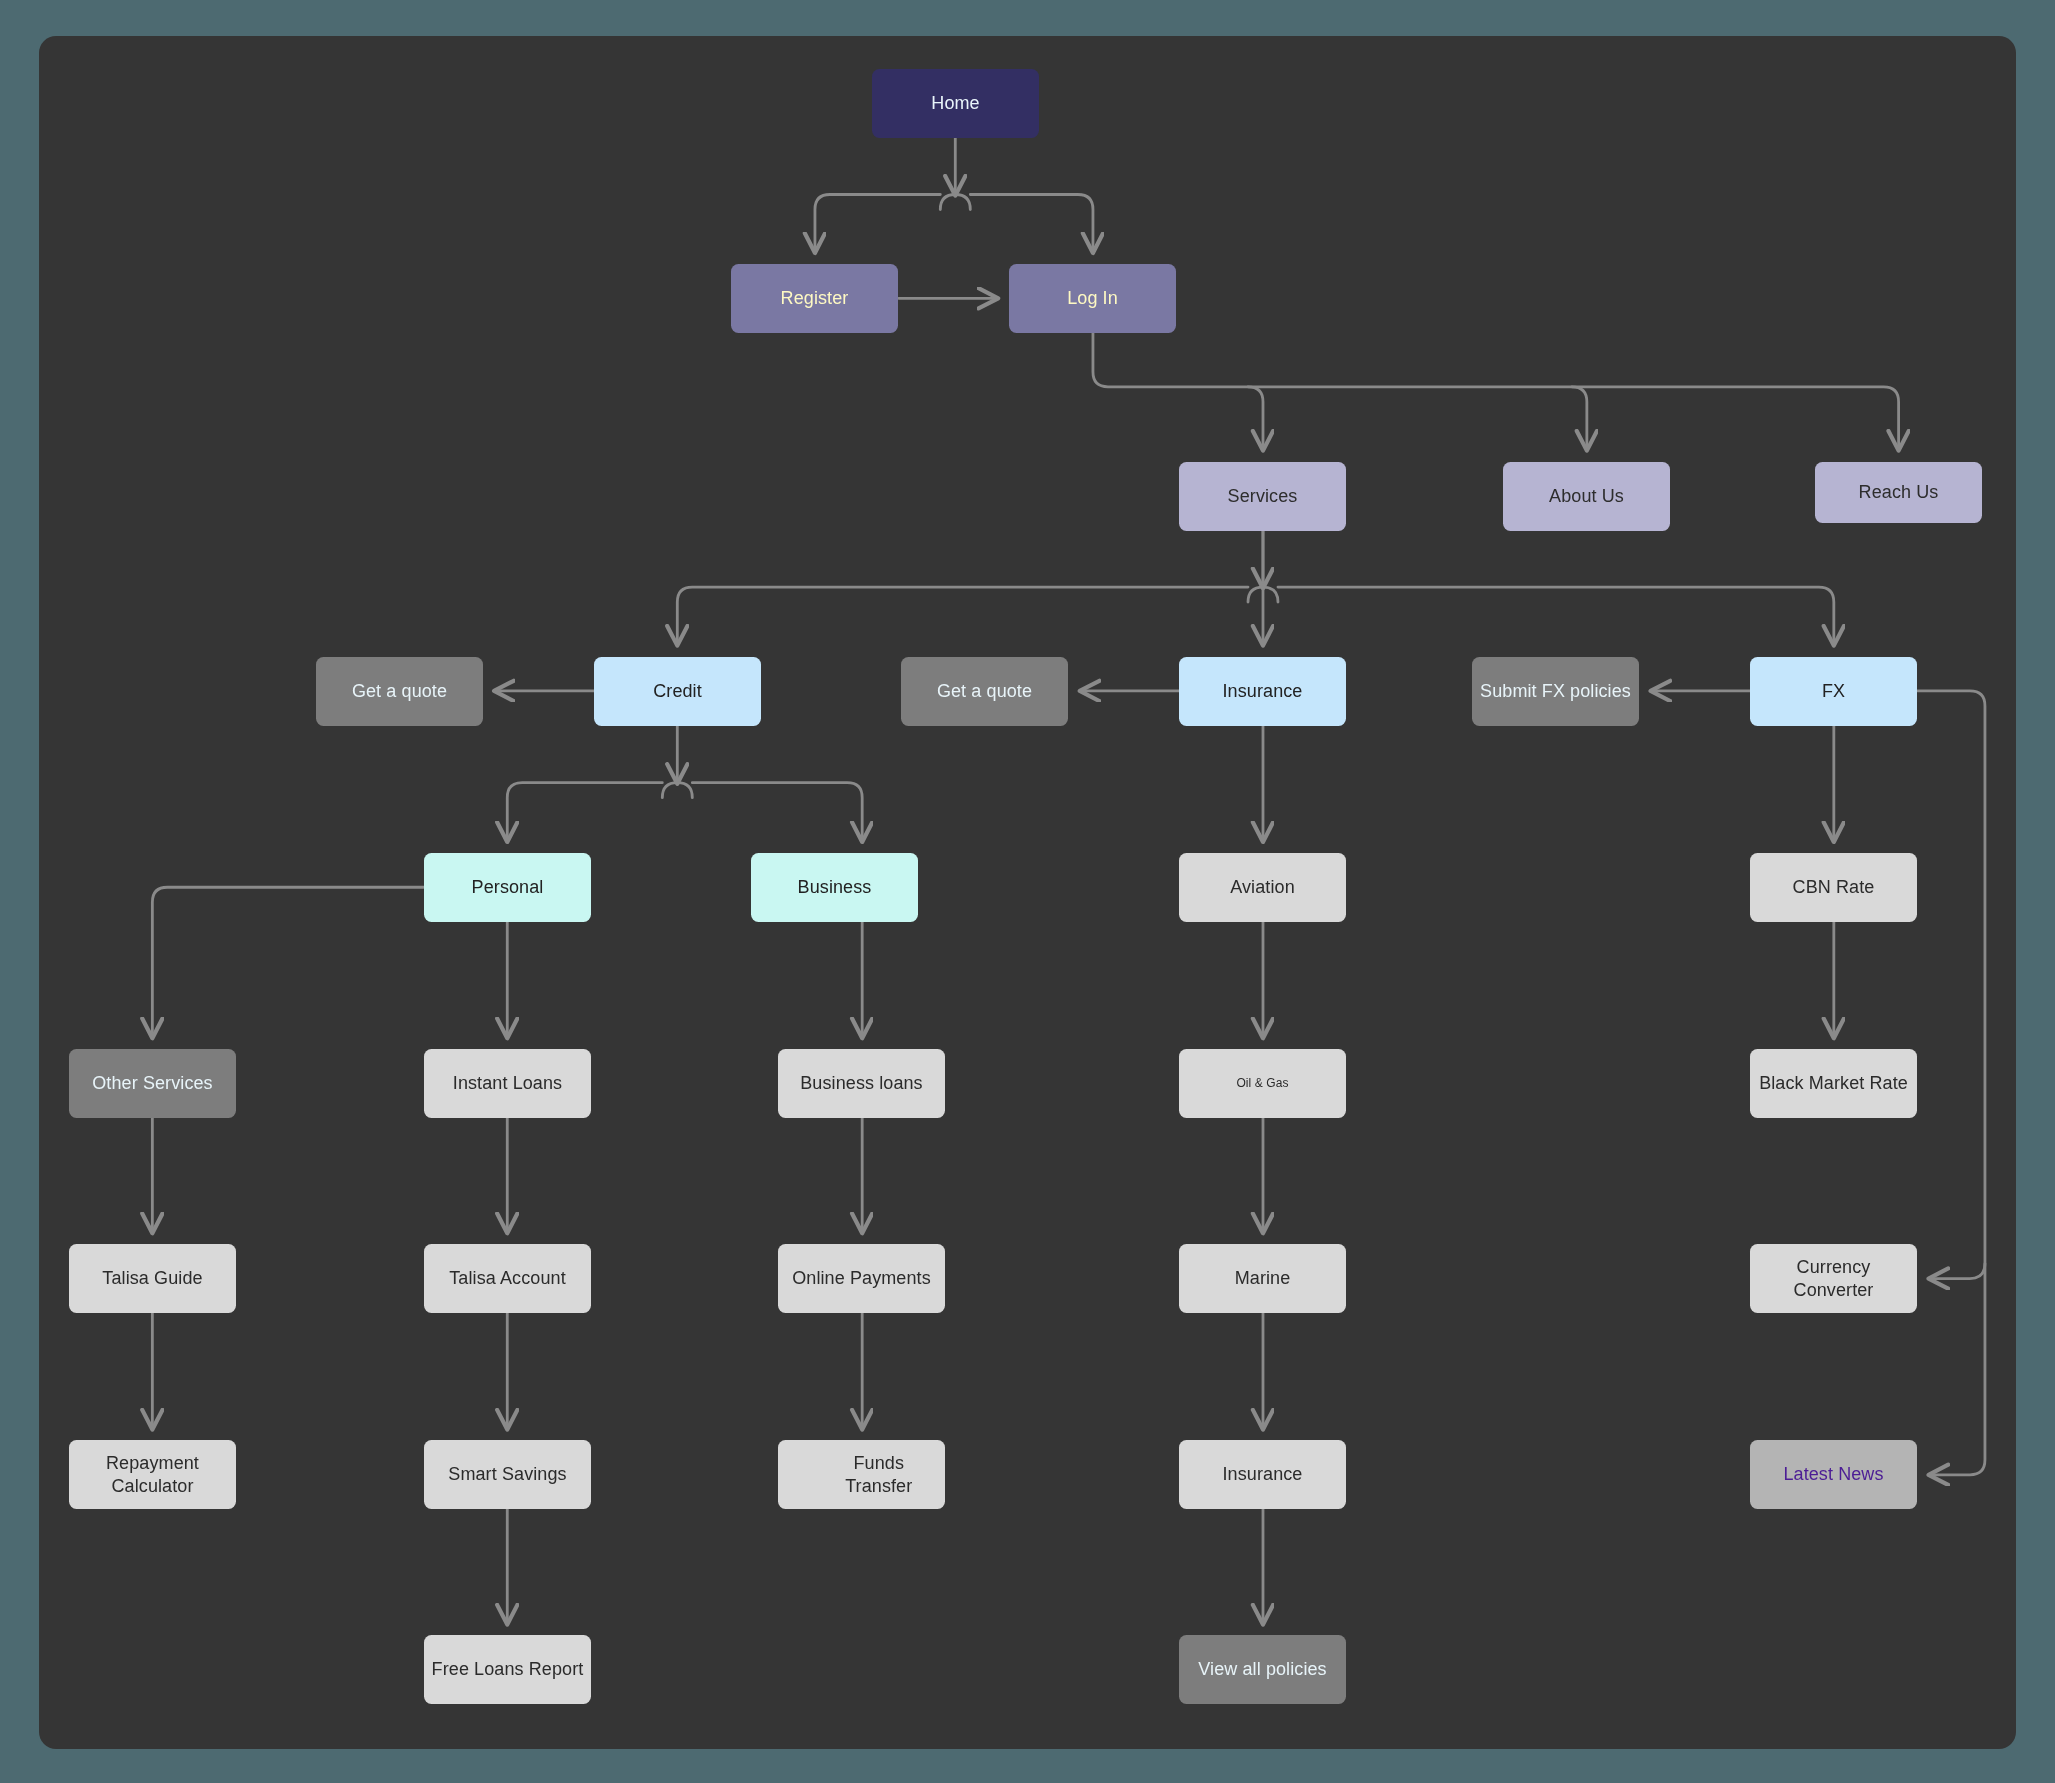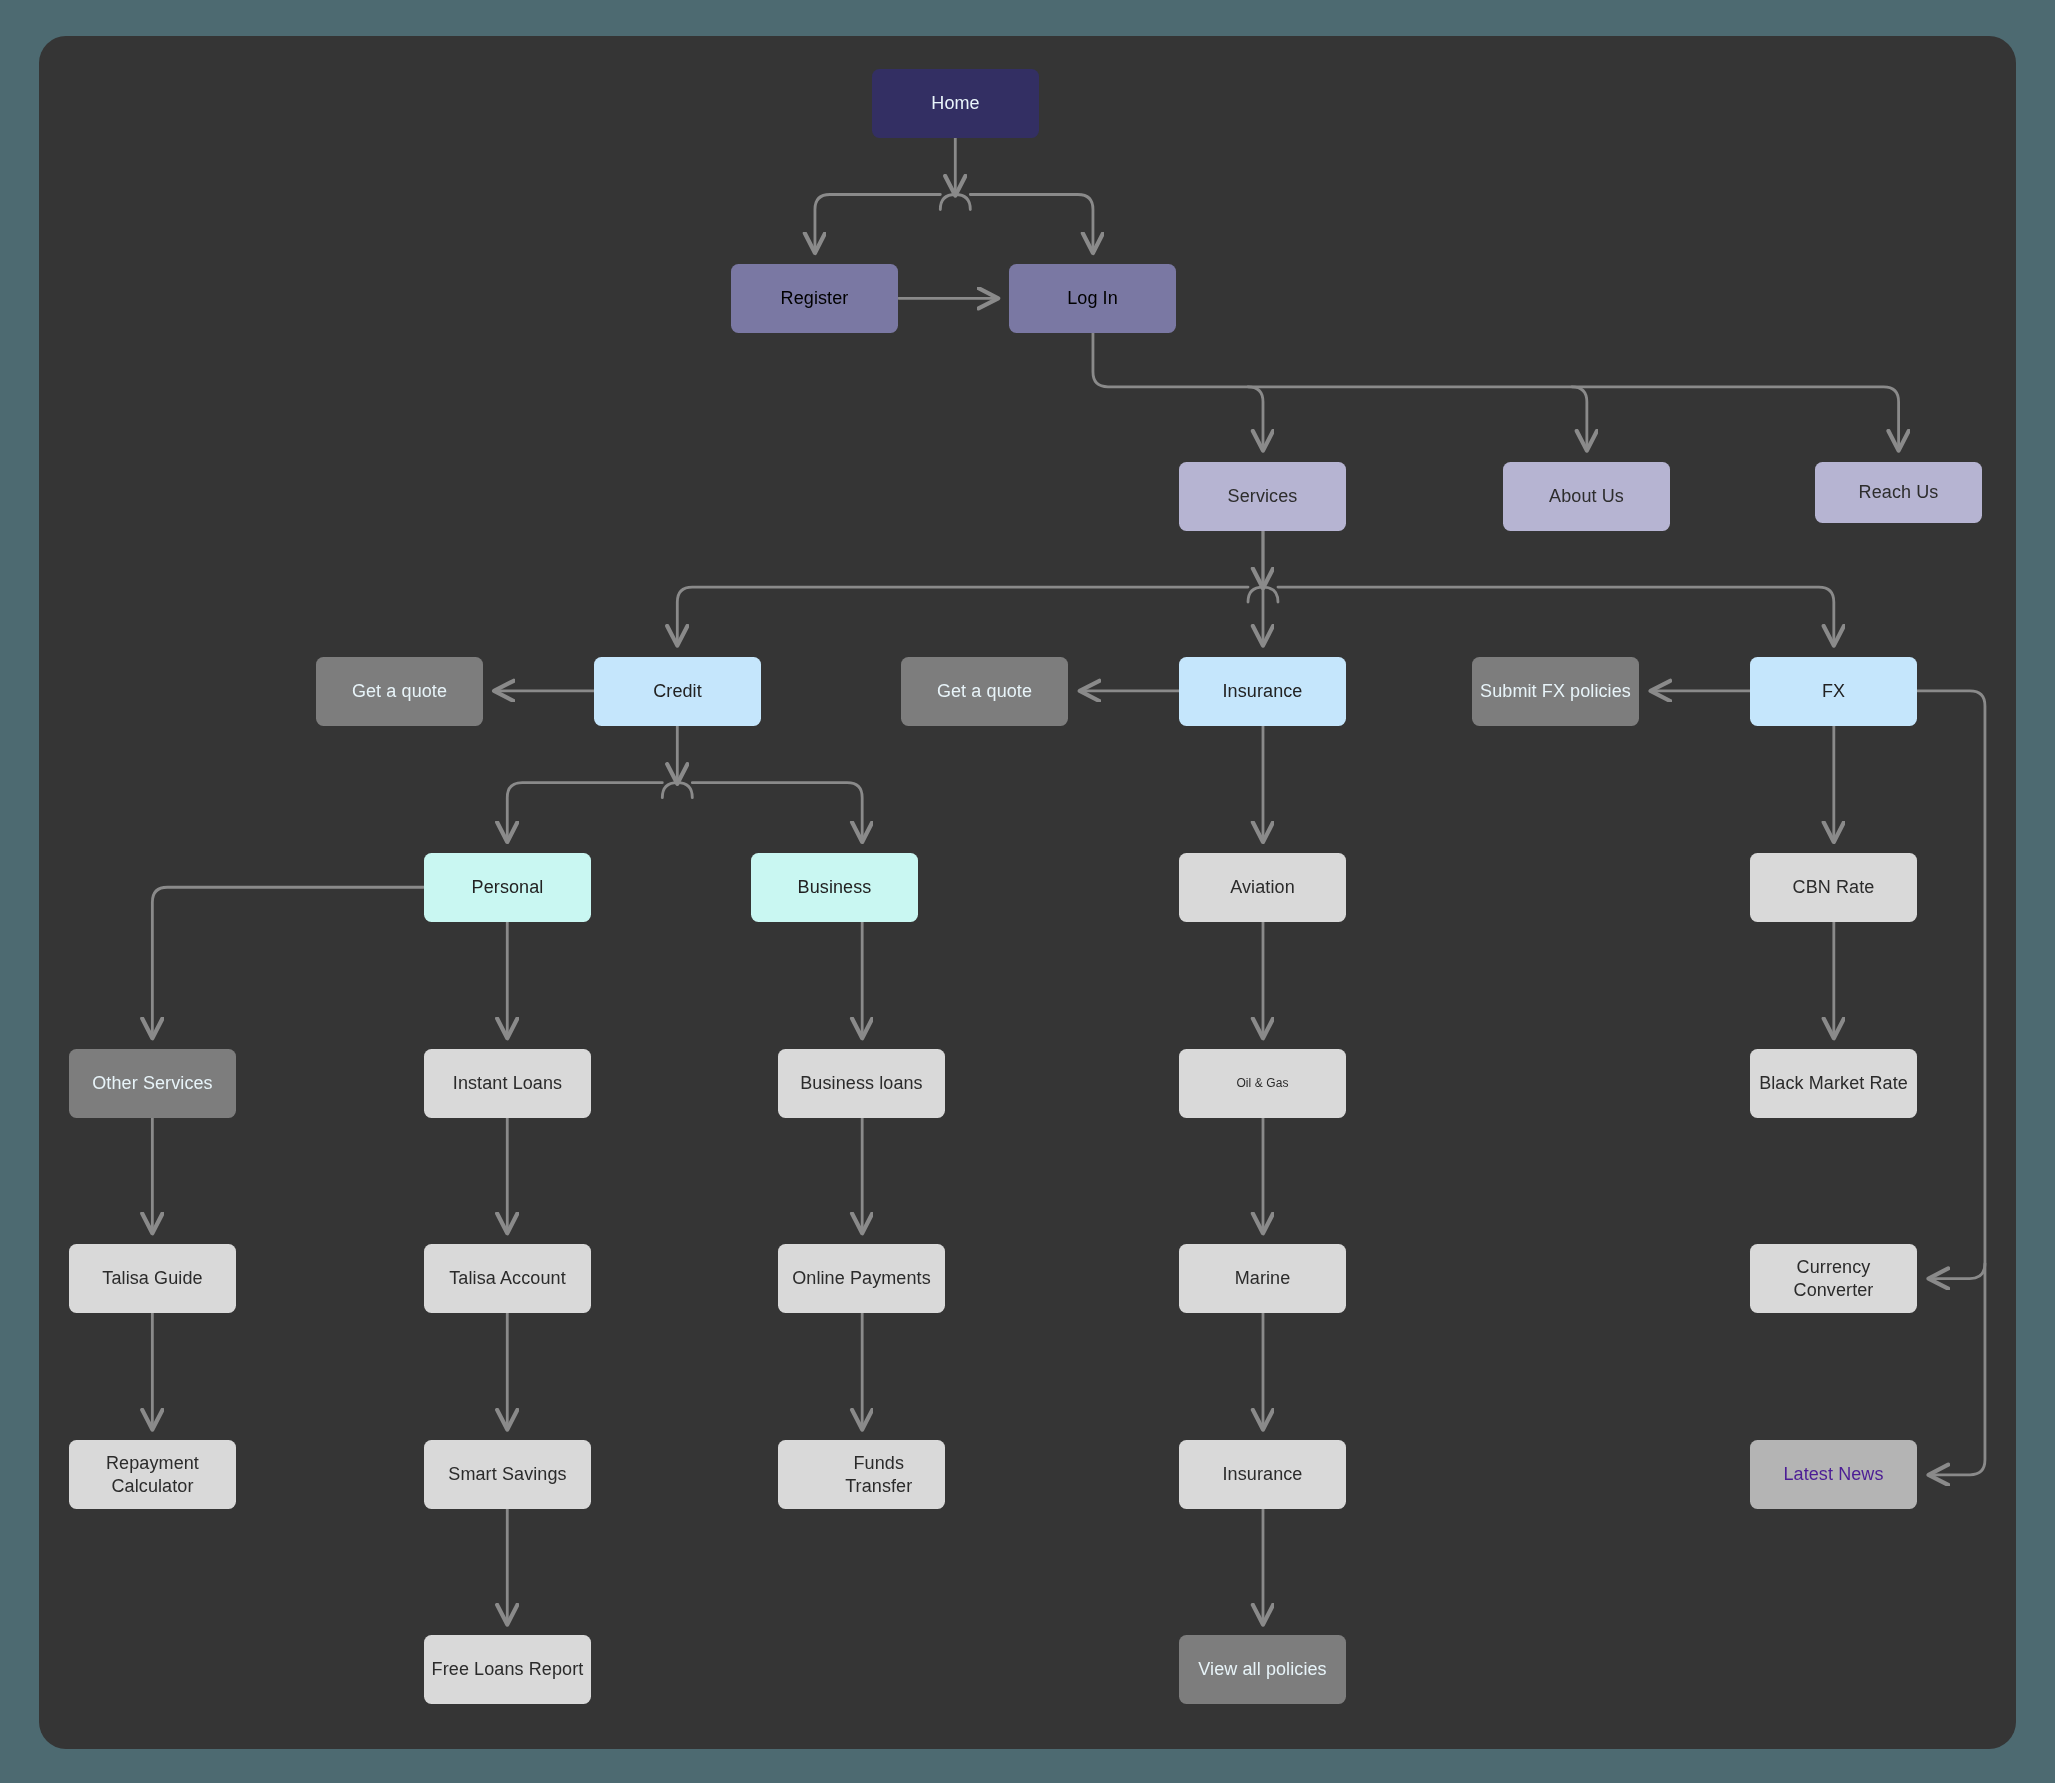--- a/index.html
+++ b/index.html
@@ -14,21 +14,21 @@
   #stage {
     position: relative;
     width: 2056px; height: 1784px;
     background: #4d6a71;
   }
   #canvas {
     position: absolute;
     left: 39px; top: 36px;
     width: 1977px; height: 1713px;
     background: #353535;
-    border-radius: 27px;
+    border-radius: 17px;
     overflow: hidden;
   }
   #edges {
     position: absolute;
     left: 0; top: 0;
     width: 1977px; height: 1713px;
     pointer-events: none;
   }
   .node {
     position: absolute;
@@ -39,21 +39,21 @@
     border-radius: 7.5px;
     font-size: 18px;
     line-height: 1.25;
     letter-spacing: 0.1px;
     padding: 3.7px 7.5px;
     white-space: pre-line;
     user-select: none;
   }
   
   .t-home     { background: #332f63; color: #e9f5fb; }
-  .t-auth     { background: #7a78a3; color: #000000; }
+  .t-auth     { background: #7a78a3; color: #fef9c3; }
   .t-nav      { background: #b6b4d2; color: #2d2d2d; }
   .t-primary  { background: #c5e6fc; color: #222222; }
   .t-sub      { background: #c9f7f2; color: #222222; }
   .t-page     { background: #d9d9d9; color: #2b2b2b; }
   .t-action   { background: #7d7d7d; color: #e8f4f9; }
   .t-news     { background: #b4b4b4; color: #4c1d95; }
 </style>
 </head>
 <body>
 

